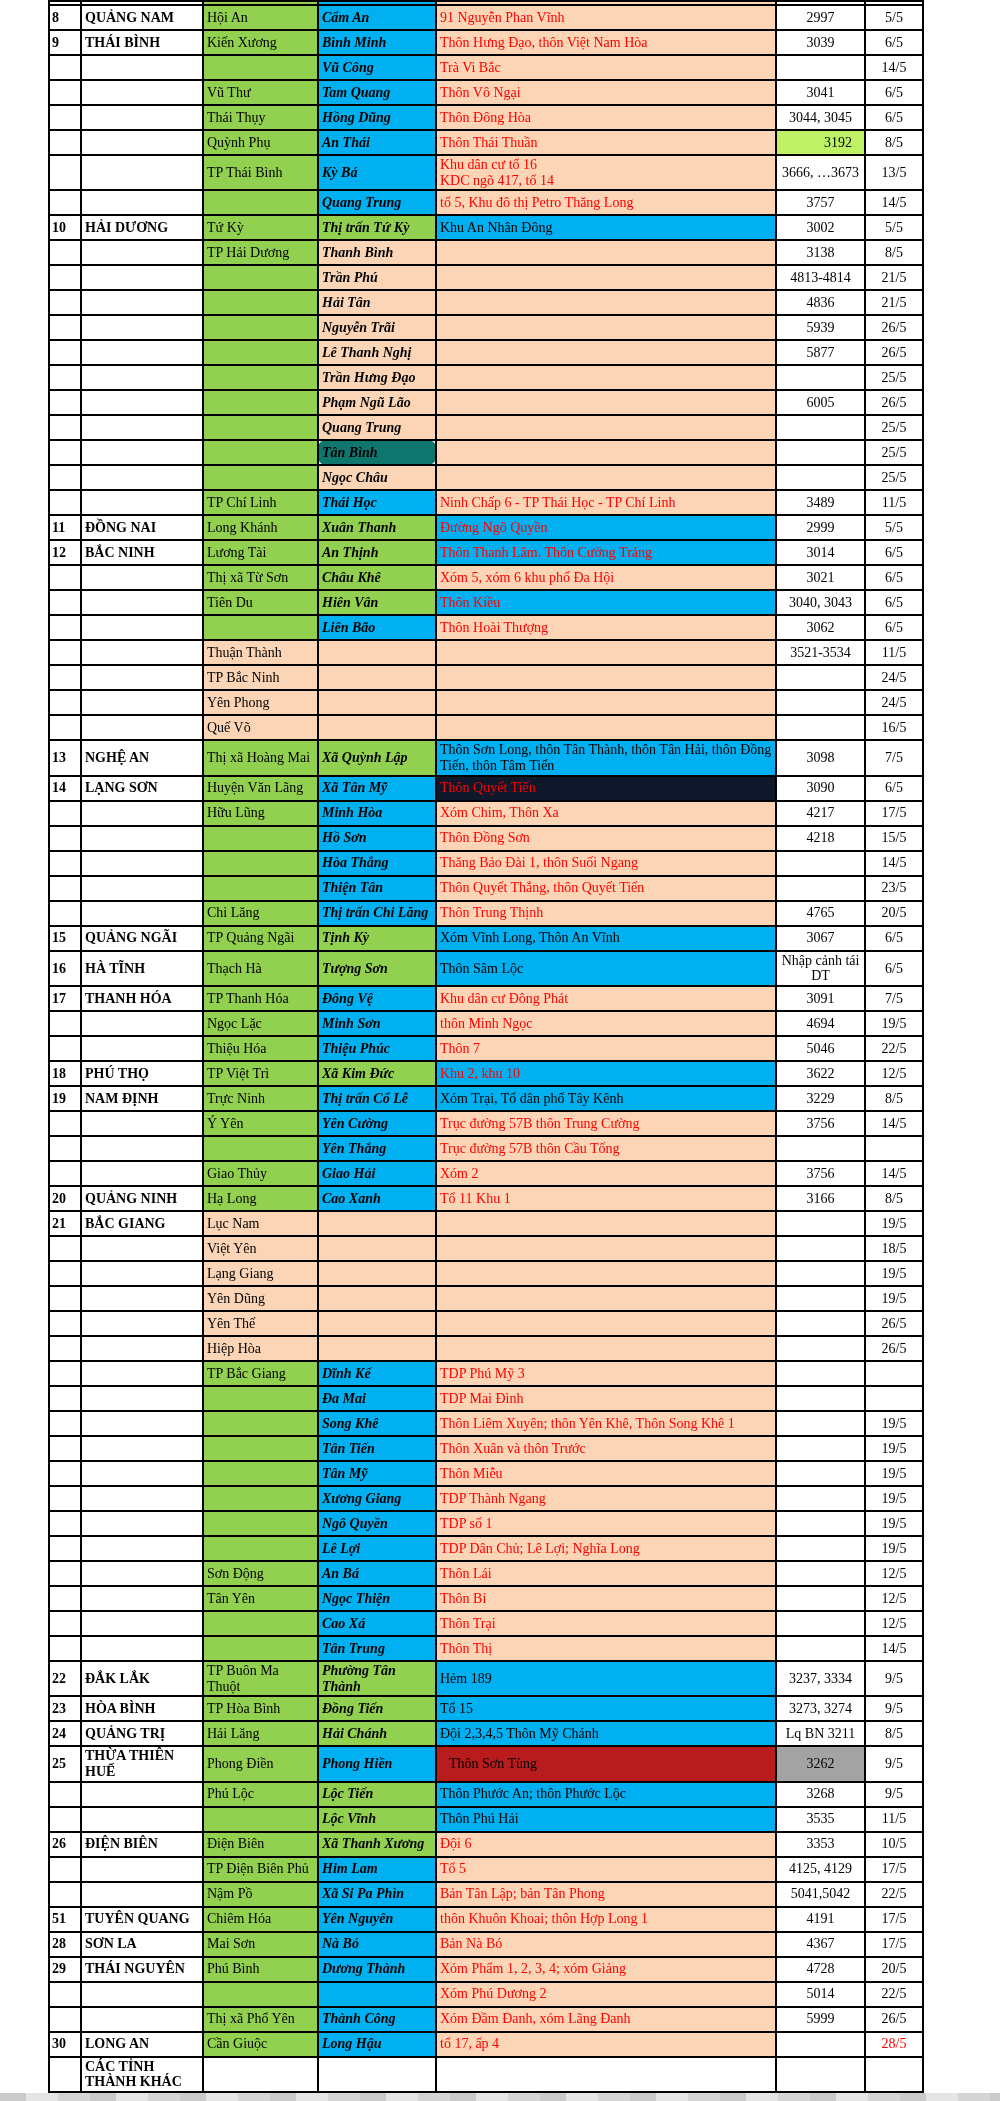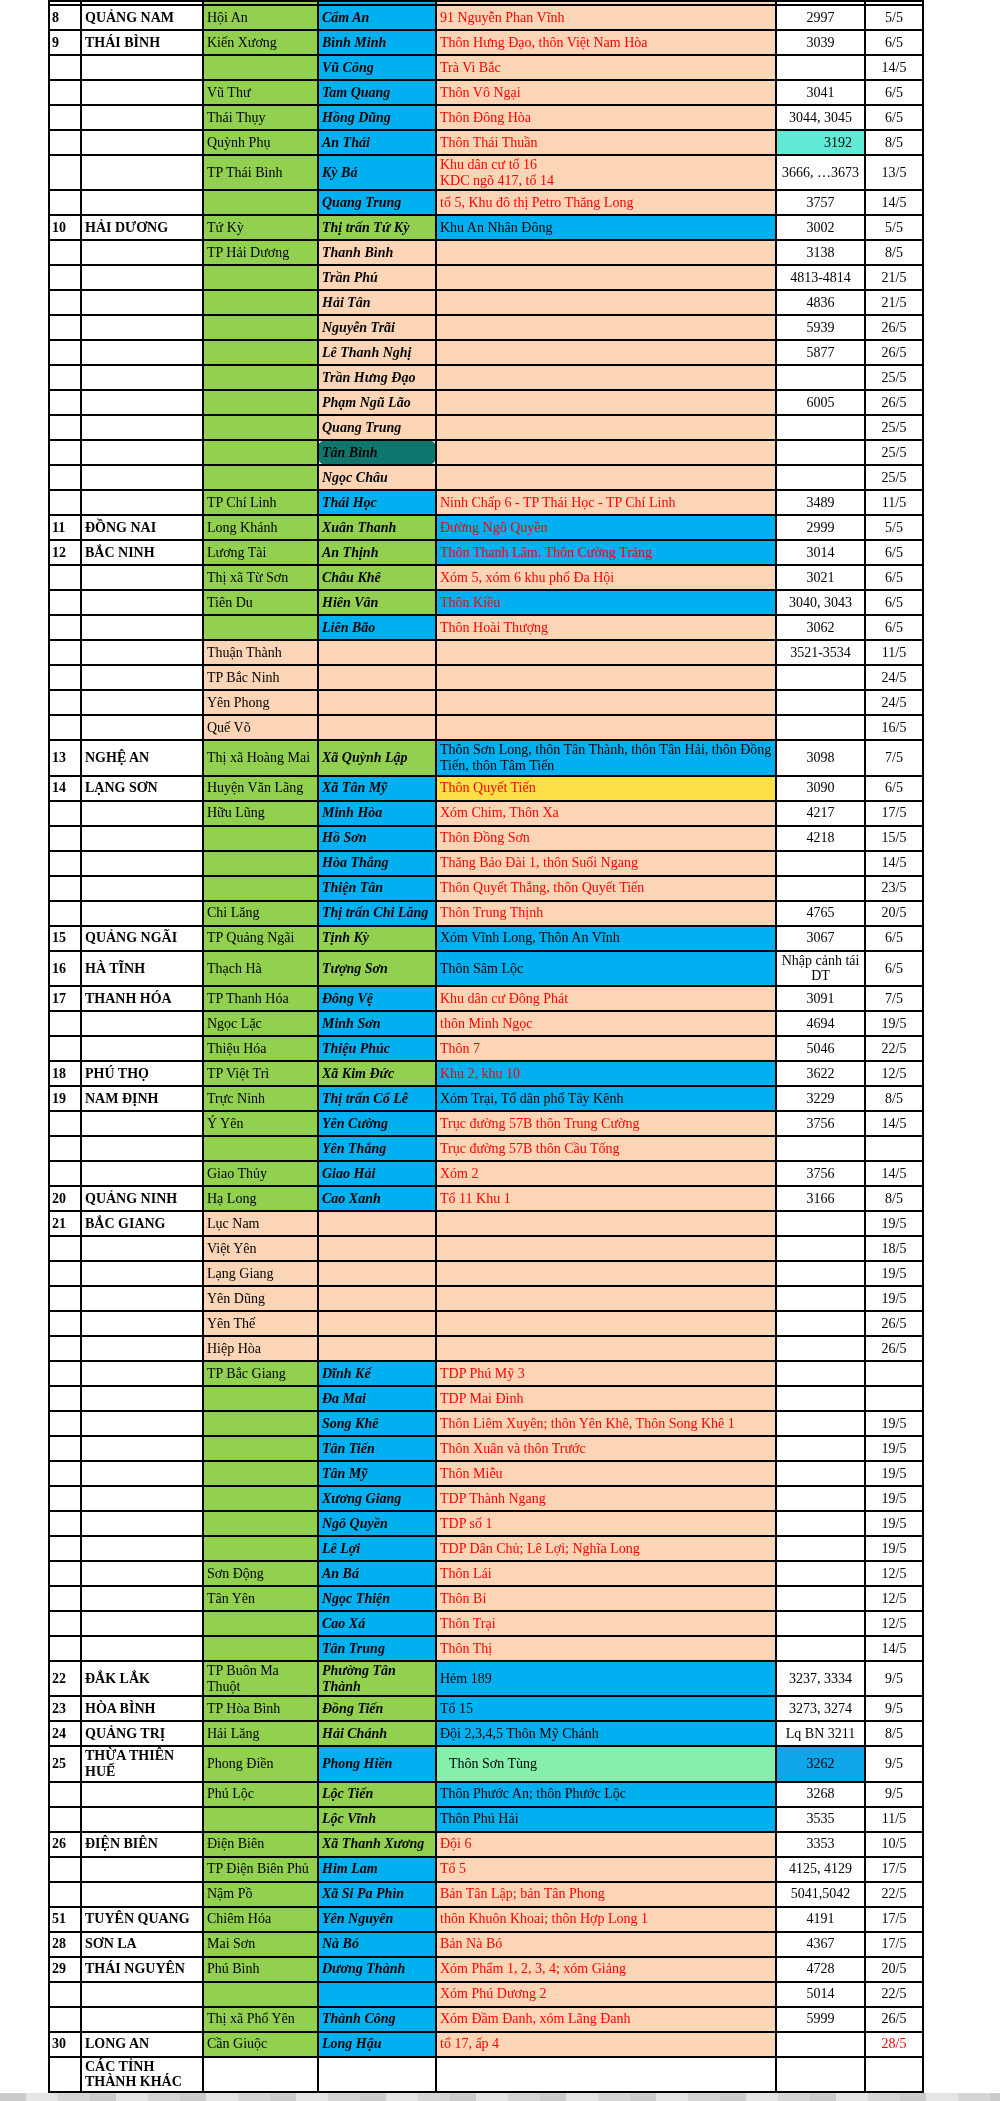--- a/index.html
+++ b/index.html
@@ -90,21 +90,21 @@
           <td class="addr" style="background: rgb(251, 213, 181); color: rgb(255, 0, 0); white-space: pre-line;">Thôn Đông Hòa</td>
           <td class="num" style="background: rgb(255, 255, 255); white-space: pre-line;">3044, 3045</td>
           <td class="date" style="background: rgb(255, 255, 255); white-space: pre-line;">6/5</td>
         </tr>
         <tr>
           <td class="no" style="background: rgb(255, 255, 255);"></td>
           <td class="prov" style="background: rgb(255, 255, 255);"></td>
           <td class="dist" style="background: rgb(146, 208, 80); white-space: pre-line;">Quỳnh Phụ</td>
           <td class="comm" style="background: rgb(0, 176, 240); white-space: pre-line;">An Thái</td>
           <td class="addr" style="background: rgb(251, 213, 181); color: rgb(255, 0, 0); white-space: pre-line;">Thôn Thái Thuần</td>
-          <td class="num" style="background: #5eead4; white-space: pre-line; padding-left: 37px;">3192</td>
+          <td class="num" style="background: #bef264; white-space: pre-line; padding-left: 37px;">3192</td>
           <td class="date" style="background: rgb(255, 255, 255); white-space: pre-line;">8/5</td>
         </tr>
         <tr>
           <td class="no" style="background: rgb(255, 255, 255);"></td>
           <td class="prov" style="background: rgb(255, 255, 255);"></td>
           <td class="dist" style="background: rgb(146, 208, 80); white-space: pre-line;">TP Thái Bình</td>
           <td class="comm" style="background: rgb(0, 176, 240); white-space: pre-line;">Kỳ Bá</td>
           <td class="addr" style="background: rgb(251, 213, 181); color: rgb(255, 0, 0); white-space: pre-line;">Khu dân cư tổ 16
 KDC ngõ 417, tổ 14</td>
           <td class="num" style="background: rgb(255, 255, 255); white-space: pre-line;">3666, …3673</td>
@@ -315,21 +315,21 @@
           <td class="comm" style="background: rgb(146, 208, 80); white-space: pre-line;">Xã Quỳnh Lập</td>
           <td class="addr" style="background: rgb(0, 176, 240); color: rgb(0, 0, 0); white-space: pre-line;">Thôn Sơn Long, thôn Tân Thành, thôn Tân Hải, thôn Đồng Tiến, thôn Tâm Tiến</td>
           <td class="num" style="background: rgb(255, 255, 255); white-space: pre-line;">3098</td>
           <td class="date" style="background: rgb(255, 255, 255); white-space: pre-line;">7/5</td>
         </tr>
         <tr>
           <td class="no" style="background: rgb(255, 255, 255); white-space: pre-line;">14</td>
           <td class="prov" style="background: rgb(255, 255, 255); white-space: pre-line;">LẠNG SƠN</td>
           <td class="dist" style="background: rgb(146, 208, 80); white-space: pre-line;">Huyện Văn Lãng</td>
           <td class="comm" style="background: rgb(0, 176, 240); white-space: pre-line;">Xã Tân Mỹ</td>
-          <td class="addr" style="background: #fde047; color: rgb(255, 0, 0); white-space: pre-line;">Thôn Quyết Tiến</td>
+          <td class="addr" style="background: #0f172a; color: rgb(255, 0, 0); white-space: pre-line;">Thôn Quyết Tiến</td>
           <td class="num" style="background: rgb(255, 255, 255); white-space: pre-line;">3090</td>
           <td class="date" style="background: rgb(255, 255, 255); white-space: pre-line;">6/5</td>
         </tr>
         <tr>
           <td class="no" style="background: rgb(255, 255, 255);"></td>
           <td class="prov" style="background: rgb(255, 255, 255);"></td>
           <td class="dist" style="background: rgb(146, 208, 80); white-space: pre-line;">Hữu Lũng</td>
           <td class="comm" style="background: rgb(0, 176, 240); white-space: pre-line;">Minh Hòa</td>
           <td class="addr" style="background: rgb(251, 213, 181); color: rgb(255, 0, 0); white-space: pre-line;">Xóm Chim, Thôn Xa</td>
           <td class="num" style="background: rgb(255, 255, 255); white-space: pre-line;">4217</td>
@@ -657,22 +657,22 @@
           <td class="comm" style="background: rgb(146, 208, 80); white-space: pre-line;">Hải Chánh</td>
           <td class="addr" style="background: rgb(0, 176, 240); color: rgb(0, 0, 0); white-space: pre-line;">Đội 2,3,4,5 Thôn Mỹ Chánh</td>
           <td class="num" style="background: rgb(255, 255, 255); white-space: pre-line;">Lq BN 3211</td>
           <td class="date" style="background: rgb(255, 255, 255); white-space: pre-line;">8/5</td>
         </tr>
         <tr>
           <td class="no" style="background: rgb(255, 255, 255); white-space: pre-line;">25</td>
           <td class="prov" style="background: rgb(255, 255, 255); white-space: pre-line;">THỪA THIÊN HUẾ</td>
           <td class="dist" style="background: rgb(146, 208, 80); white-space: pre-line;">Phong Điền</td>
           <td class="comm" style="background: rgb(0, 176, 240); white-space: pre-line;">Phong Hiền</td>
-          <td class="addr" style="background: #86efac; color: rgb(0, 0, 0); white-space: pre-line; padding-left: 12px;">Thôn Sơn Tùng</td>
-          <td class="num" style="background: #0ea5e9; white-space: pre-line;">3262</td>
+          <td class="addr" style="background: #b91c1c; color: rgb(0, 0, 0); white-space: pre-line; padding-left: 12px;">Thôn Sơn Tùng</td>
+          <td class="num" style="background: #a3a3a3; white-space: pre-line;">3262</td>
           <td class="date" style="background: rgb(255, 255, 255); white-space: pre-line;">9/5</td>
         </tr>
         <tr>
           <td class="no" style="background: rgb(255, 255, 255);"></td>
           <td class="prov" style="background: rgb(255, 255, 255);"></td>
           <td class="dist" style="background: rgb(146, 208, 80); white-space: pre-line;">Phú Lộc</td>
           <td class="comm" style="background: rgb(146, 208, 80); white-space: pre-line;">Lộc Tiến</td>
           <td class="addr" style="background: rgb(0, 176, 240); color: rgb(0, 0, 0); white-space: pre-line;">Thôn Phước An; thôn Phước Lộc</td>
           <td class="num" style="background: rgb(255, 255, 255); white-space: pre-line;">3268</td>
           <td class="date" style="background: rgb(255, 255, 255); white-space: pre-line;">9/5</td>

